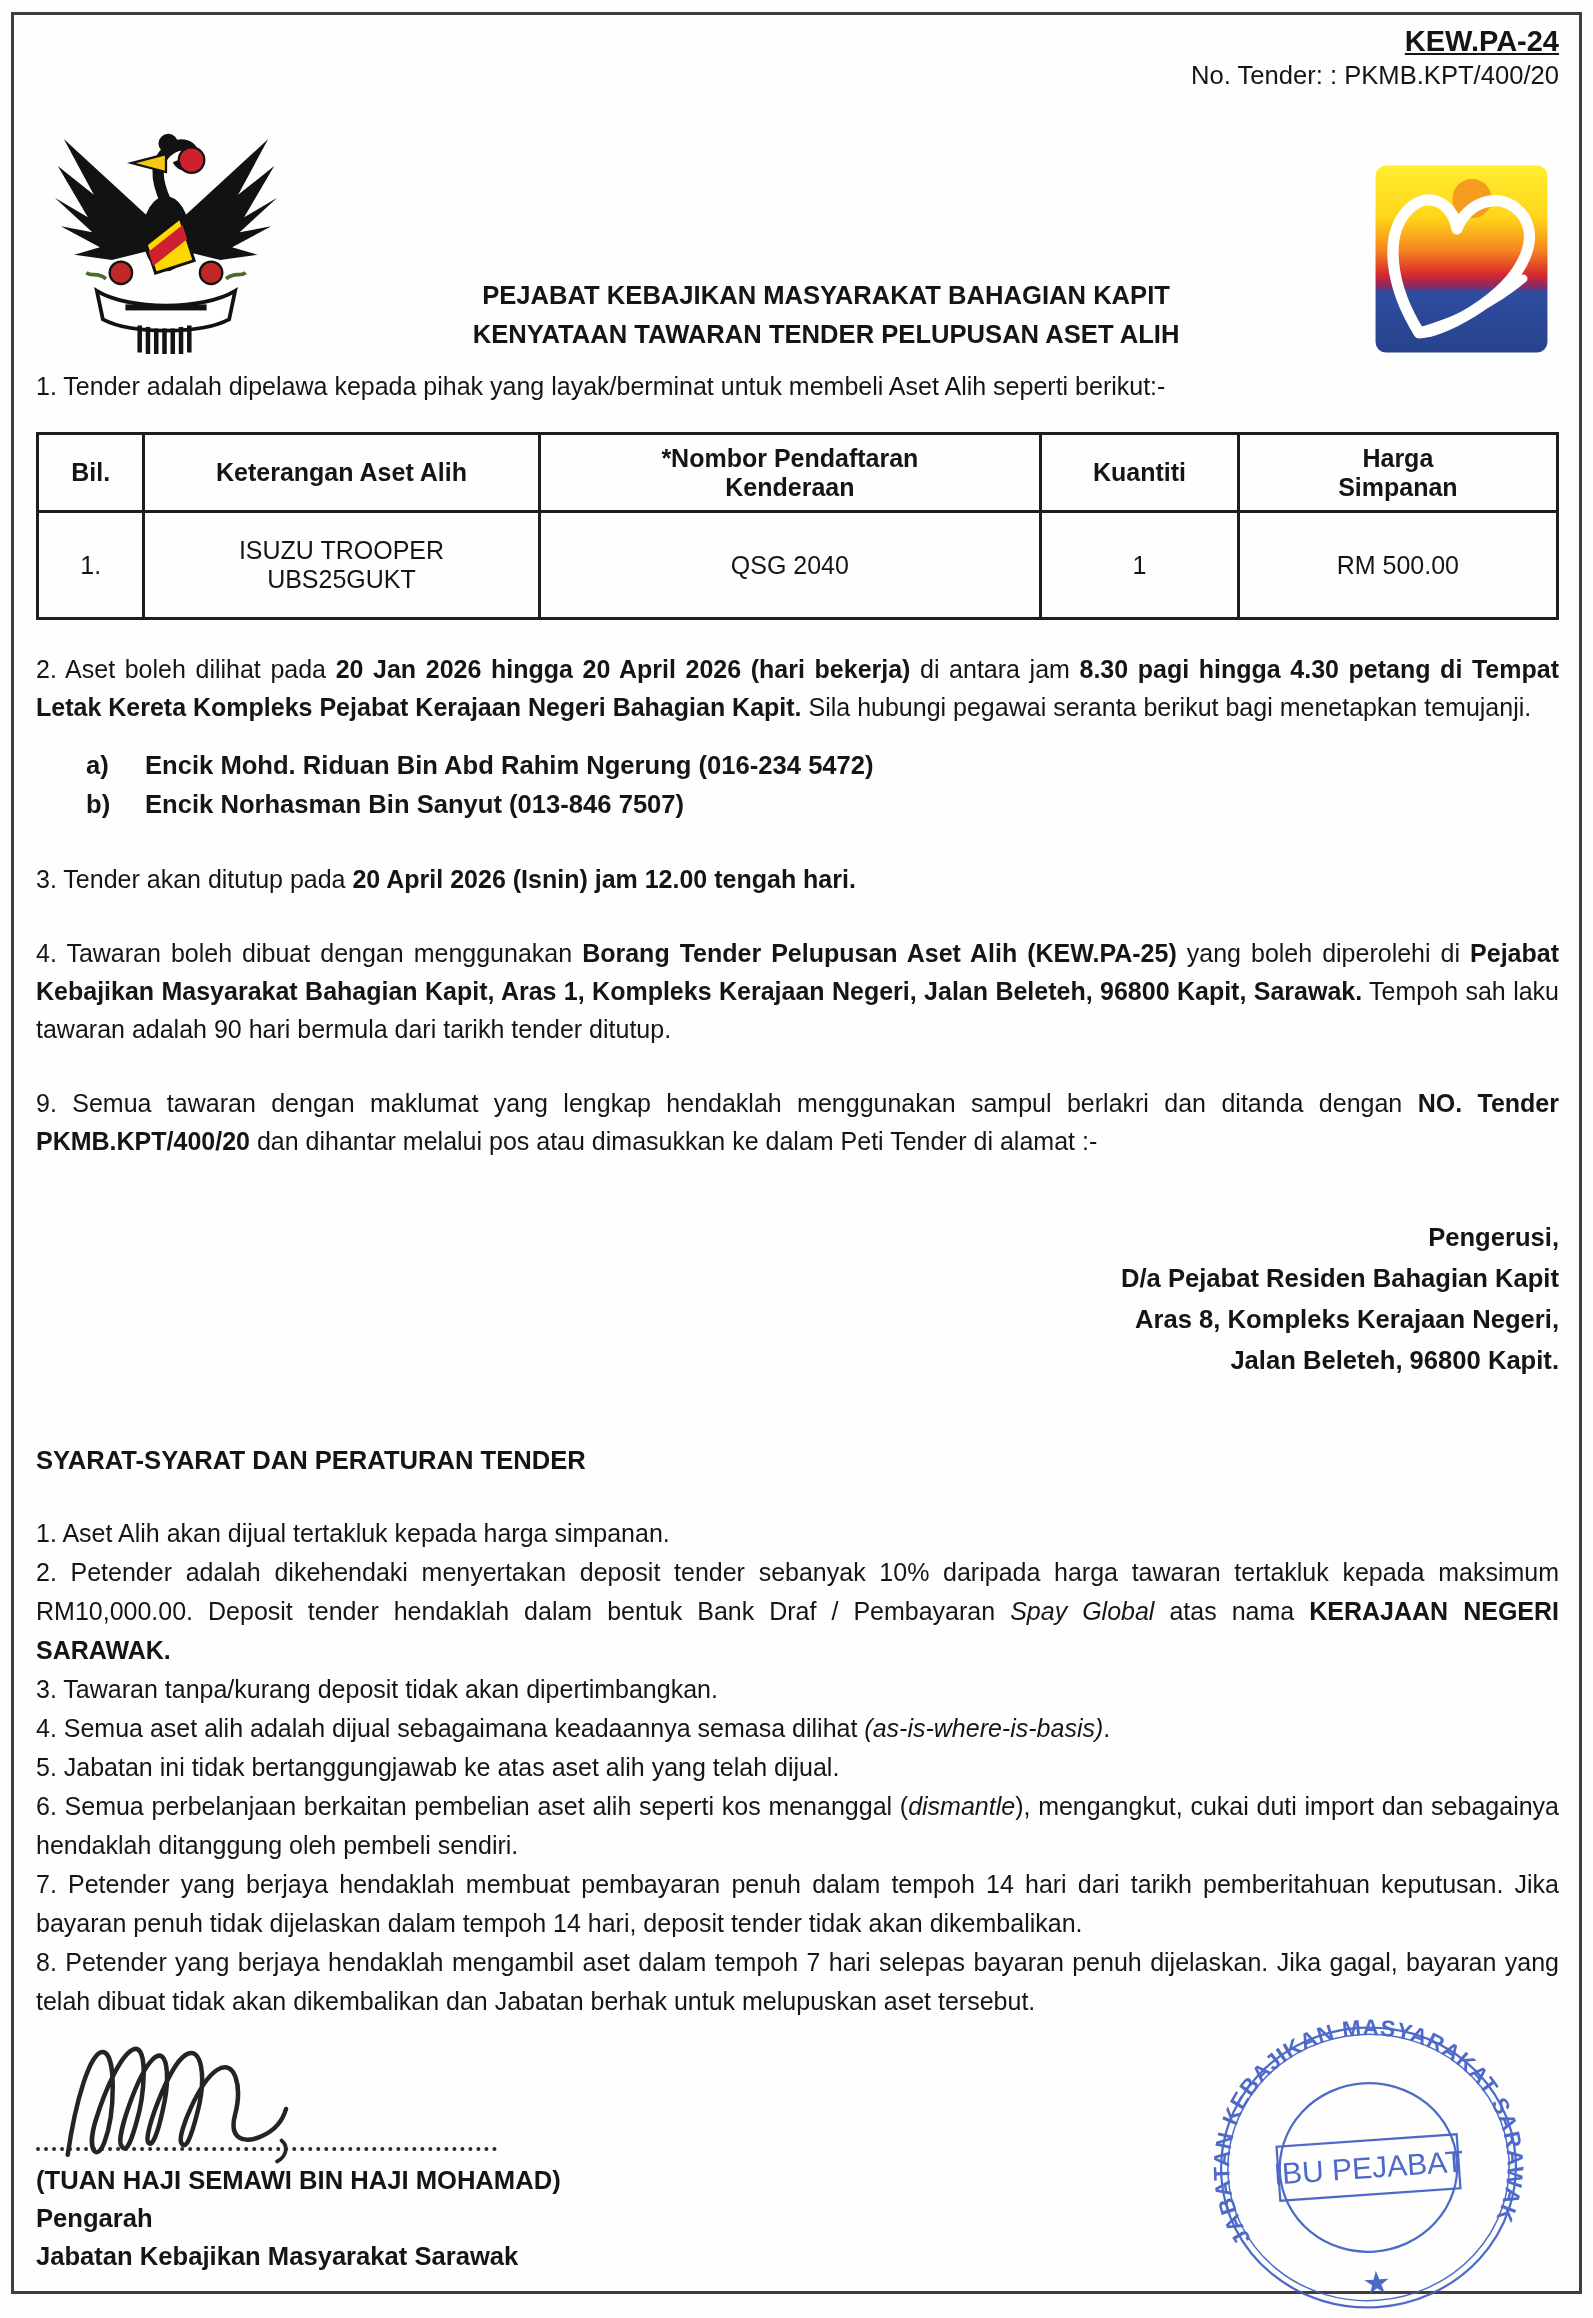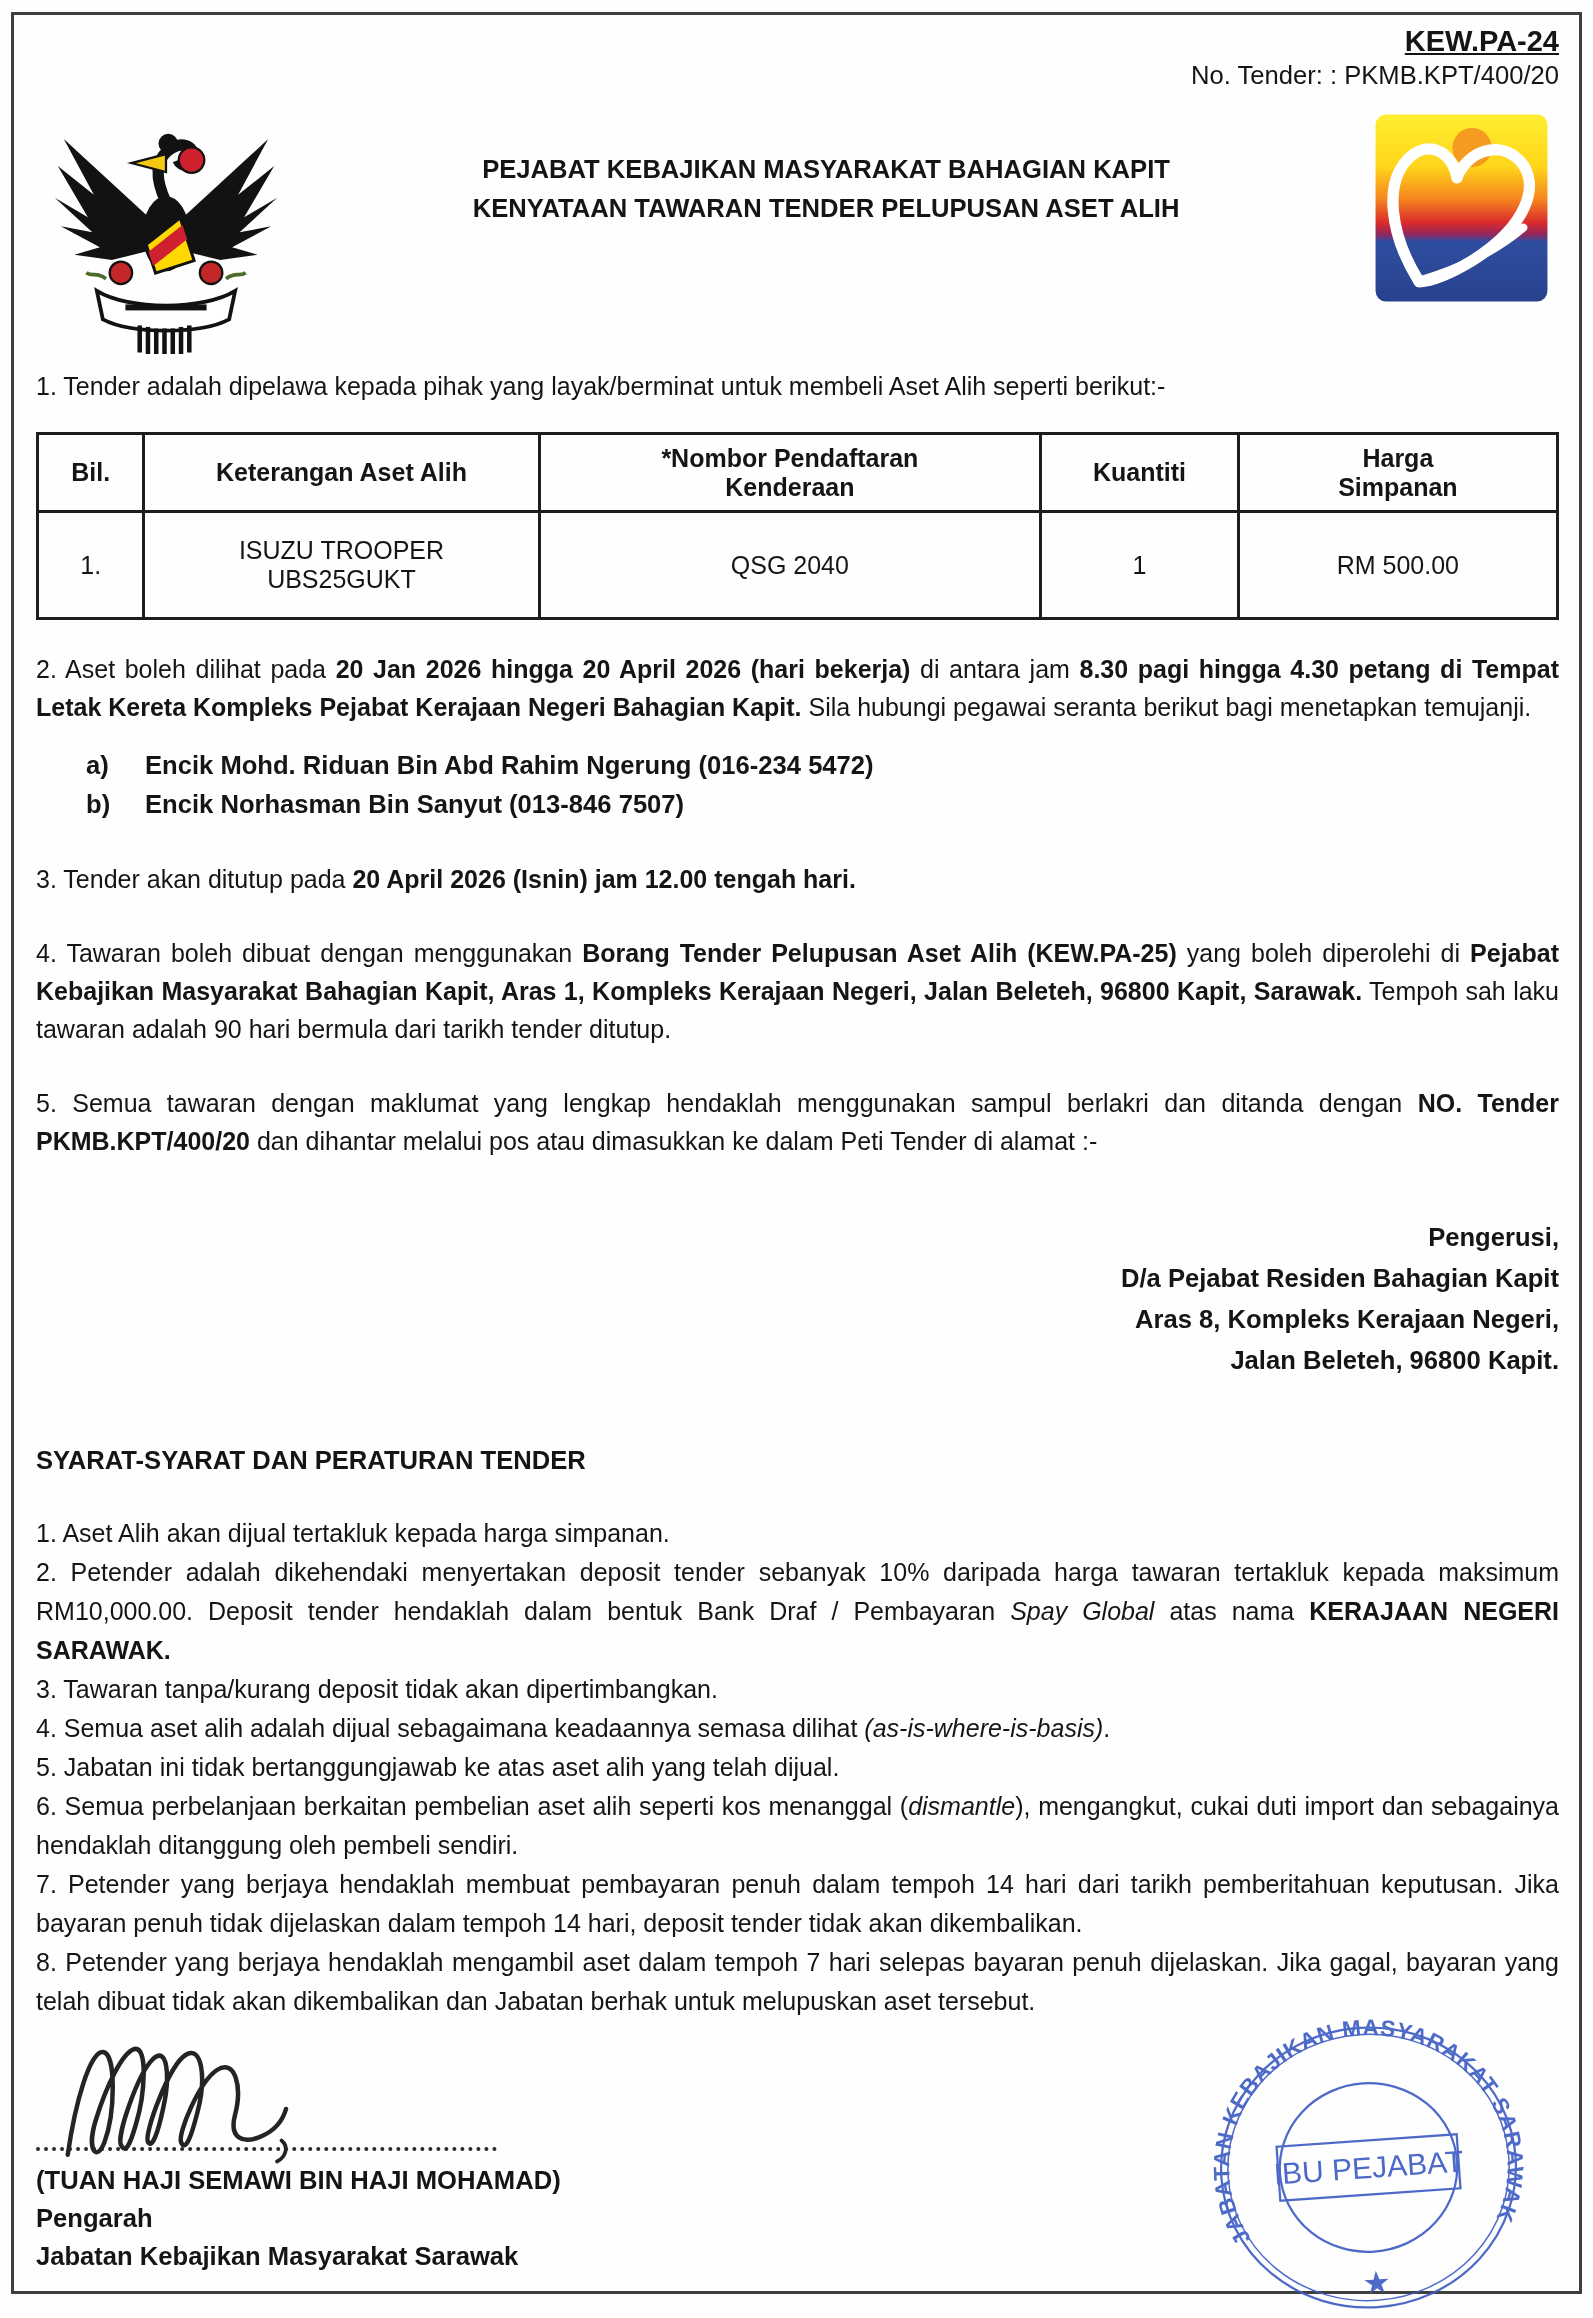--- a/index.html
+++ b/index.html
@@ -12,21 +12,21 @@
   .page-frame {
     position: absolute; left: 10.5px; top: 12px; width: 1571px; height: 2282px;
     border: 3px solid #3f3f3f; pointer-events: none;
   }
   .content { position: absolute; left: 36px; top: 18px; width: 1523px; }
 
   .doc-header { text-align: right; padding-top: 4.5px; line-height: 1.25; }
   .form-code { font-size: 29px; font-weight: bold; text-decoration: underline; }
   .tender-no { font-size: 25.6px; margin-top: 1.5px; }
 
-  .logo-row { display: flex; align-items: flex-start; margin-top: 13.5px; }
+  .logo-row { display: flex; align-items: flex-end; margin-top: 13.5px; }
   .crest { flex: 0 0 auto; margin-left: 16.6px; }
   .titles { flex: 1 1 auto; text-align: center; padding-top: 44px;
             font-weight: bold; font-size: 25.6px; line-height: 39px; }
   .jkm-logo { flex: 0 0 auto; margin-right: 10.5px; margin-top: 7.5px; }
 
   .para { font-size: 25px; line-height: 38px; text-align: justify; }
   .p1 { margin-top: 13.5px; }
 
   table.assets { width: 100%; border-collapse: collapse; margin-top: 27px; }
   .assets th, .assets td {
@@ -172,21 +172,21 @@
       <span>Encik Mohd. Riduan Bin Abd Rahim Ngerung (016-234 5472)</span>
     </div>
     <div class="contact-row">
       <span class="contact-label">b)</span>
       <span>Encik Norhasman Bin Sanyut (013-846 7507)</span>
     </div>
   </div>
 
   <div class="para p3"><span>3. Tender akan ditutup pada </span><span class="rb">20 April 2026 (Isnin) jam 12.00 tengah hari.</span></div>
   <div class="para p4"><span>4. Tawaran boleh dibuat dengan menggunakan </span><span class="rb">Borang Tender Pelupusan Aset Alih (KEW.PA-25)</span><span> yang boleh diperolehi di </span><span class="rb">Pejabat Kebajikan Masyarakat Bahagian Kapit, Aras 1, Kompleks Kerajaan Negeri, Jalan Beleteh, 96800 Kapit, Sarawak.</span><span> Tempoh sah laku tawaran adalah 90 hari bermula dari tarikh tender ditutup.</span></div>
-  <div class="para p5"><span>5. Semua tawaran dengan maklumat yang lengkap hendaklah menggunakan sampul berlakri dan ditanda dengan </span><span class="rb">NO. Tender PKMB.KPT/400/20</span><span> dan dihantar melalui pos atau dimasukkan ke dalam Peti Tender di alamat :-</span></div>
+  <div class="para p5"><span>9. Semua tawaran dengan maklumat yang lengkap hendaklah menggunakan sampul berlakri dan ditanda dengan </span><span class="rb">NO. Tender PKMB.KPT/400/20</span><span> dan dihantar melalui pos atau dimasukkan ke dalam Peti Tender di alamat :-</span></div>
 
   <div class="address">
     <div>Pengerusi,</div>
     <div>D/a Pejabat Residen Bahagian Kapit</div>
     <div>Aras 8, Kompleks Kerajaan Negeri,</div>
     <div>Jalan Beleteh, 96800 Kapit.</div>
   </div>
 
   <div class="syarat-heading">SYARAT-SYARAT DAN PERATURAN TENDER</div>
 

